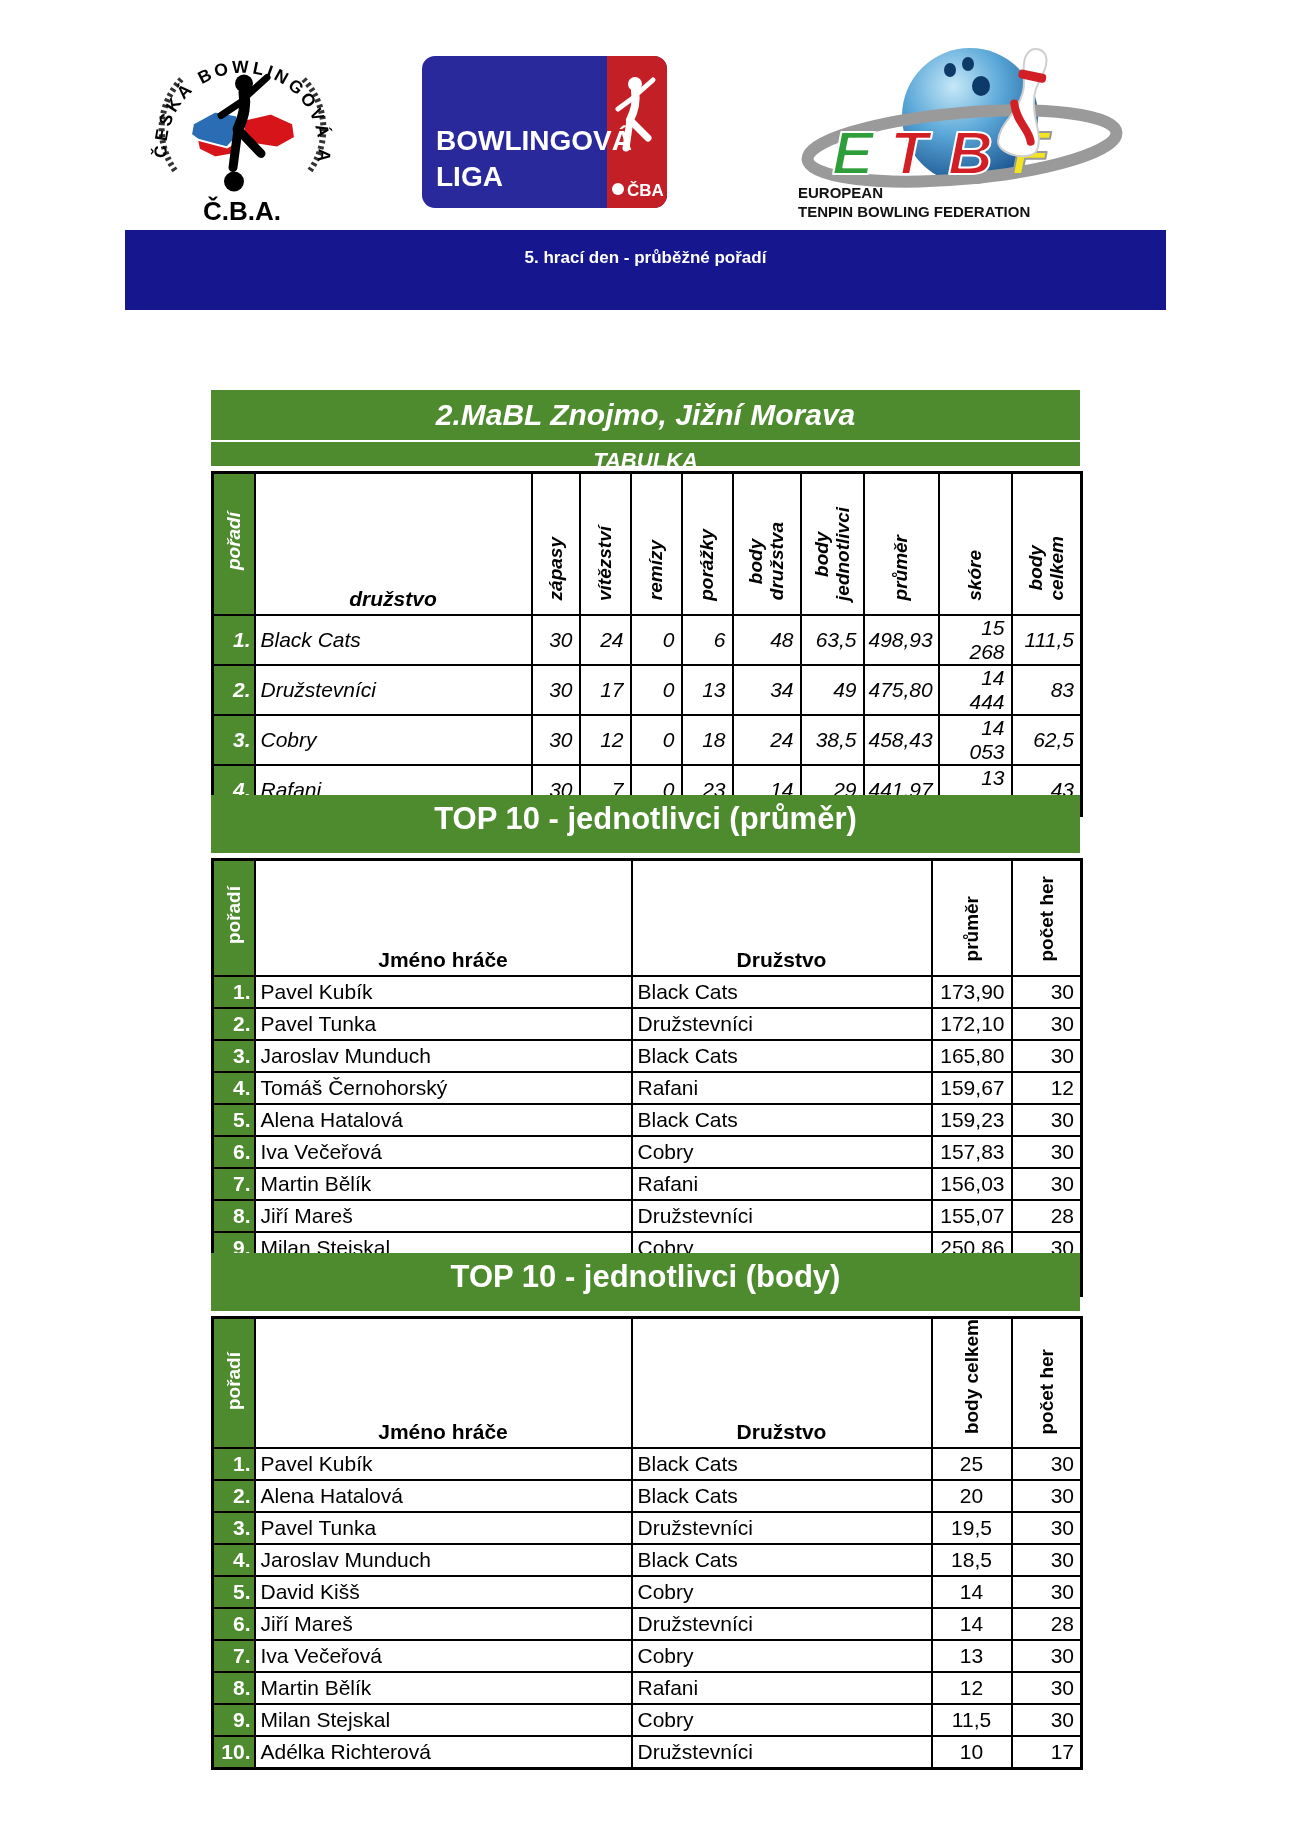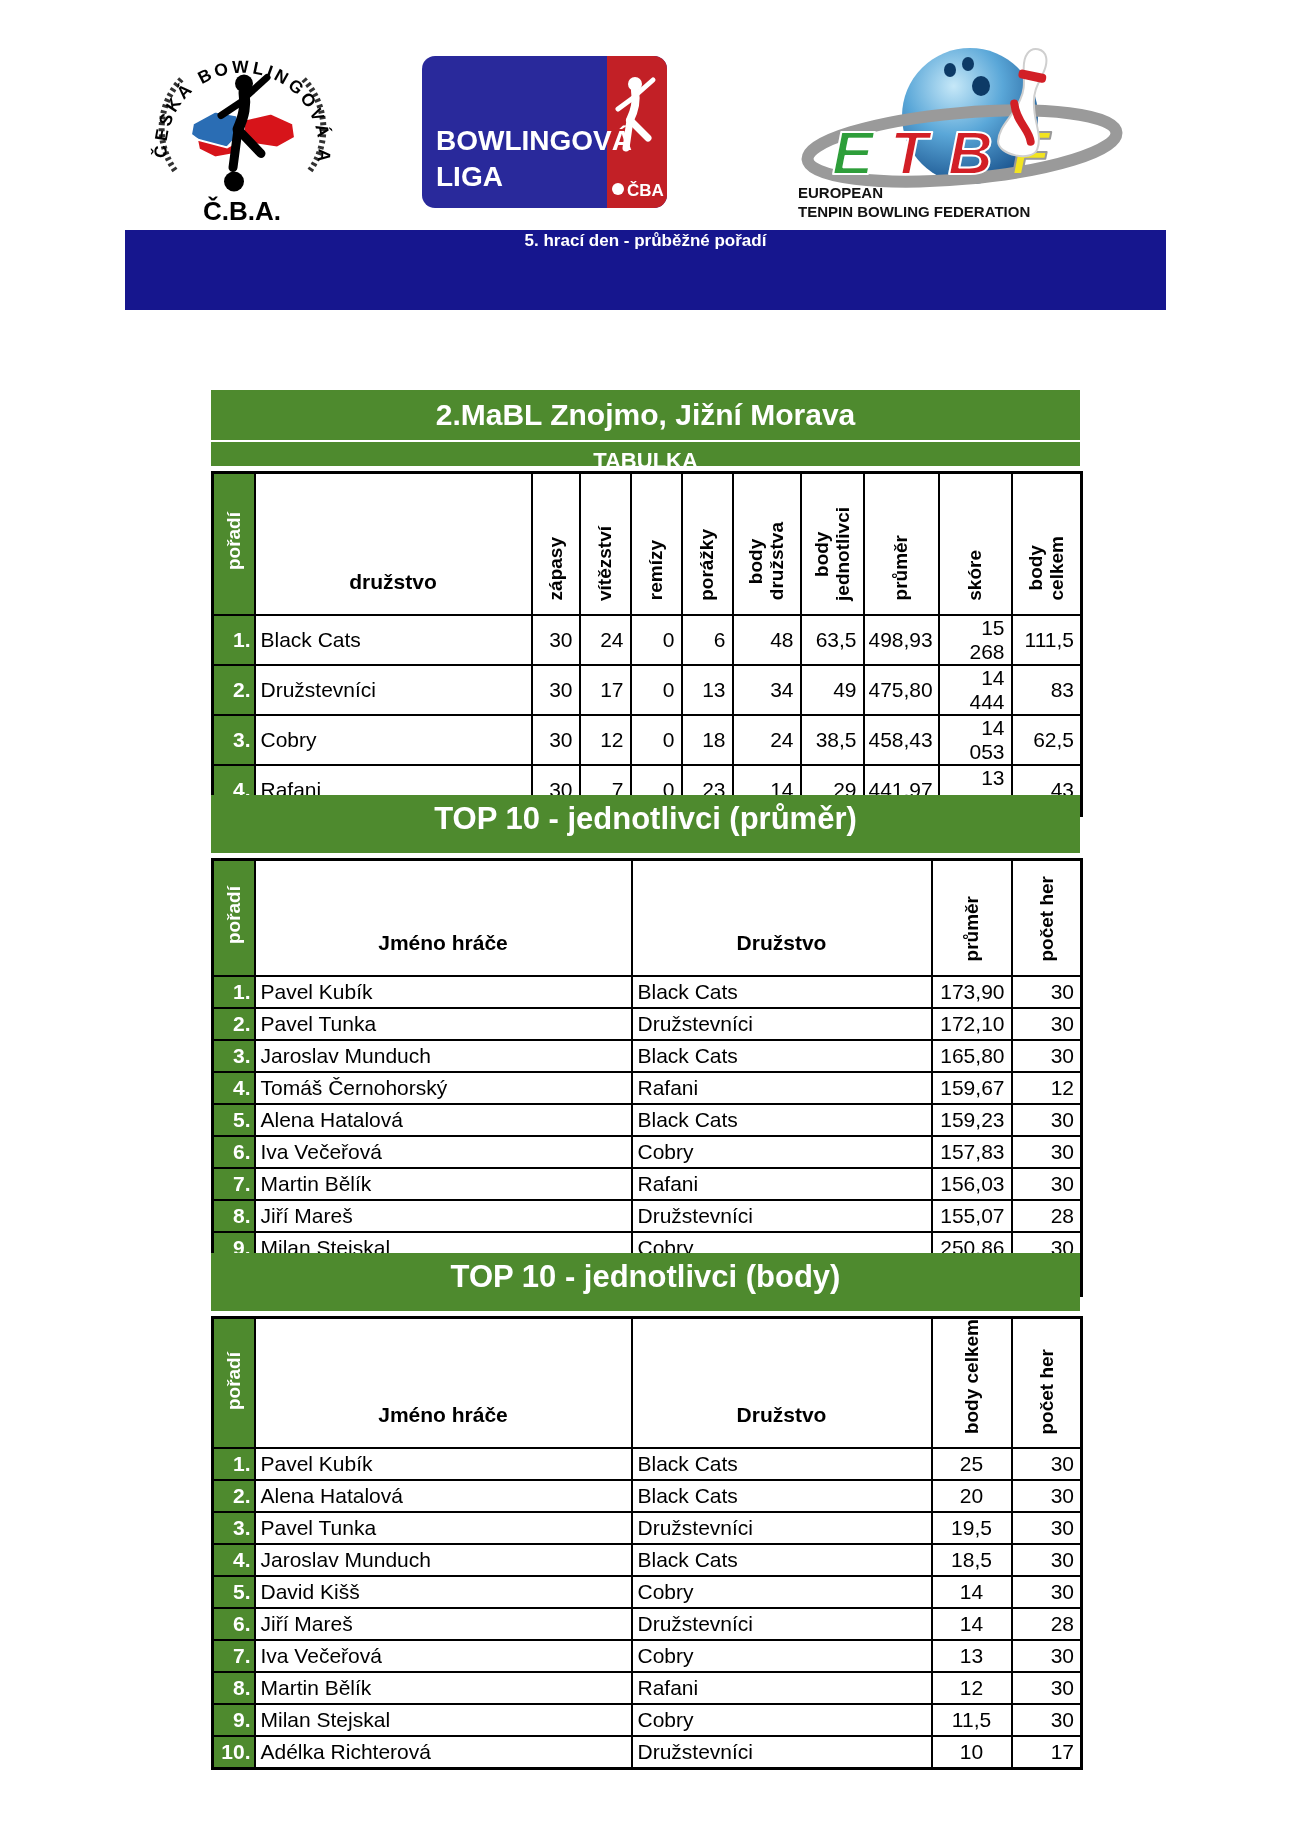--- a/index.html
+++ b/index.html
@@ -20,25 +20,25 @@
   #cba-logo{left:145px;top:34px;width:195px;height:198px;}
   #liga-logo{left:422px;top:56px;width:245px;height:152px;}
   #etbf-logo{left:790px;top:40px;width:340px;height:182px;}
 
   
   .title-band{
     position:absolute;left:125px;top:230px;width:1041px;height:80px;
     background:var(--navy);color:#fff;text-align:center;
   }
   .title-band .main{font-size:36px;font-weight:700;padding-top:7px;letter-spacing:.5px;}
-  .title-band .sub{font-size:17px;font-weight:700;margin-top:1px;}
+  .title-band .sub{font-size:17px;font-weight:700;margin-top:18px;}
 
   
   .tbl-wrap{position:absolute;left:211px;width:869px;}
-  #standings-block{top:390px;}
+  #standings-block{top:390px;font-style:italic;}
   #top-avg-block{top:795px;}
   #top-points-block{top:1253px;}
 
   .band{background:var(--green);color:#fff;font-weight:700;text-align:center;}
   .band-main{height:50px;line-height:50px;font-size:30px;border-bottom:2px solid #fff;}
   .band-sub{height:24px;line-height:38px;font-size:22px;}
   .band-single{height:58px;line-height:47px;font-size:31px;}
 
   table{
     border-collapse:collapse;table-layout:fixed;width:869px;
@@ -49,21 +49,21 @@
   tr.head-tall{height:142px;}
   tr.head-mid{height:116px;}
 
   td.rank{background:var(--green);color:#fff;font-weight:700;text-align:right;padding-right:3px;}
   td.name{text-align:left;padding-left:5px;margin-top:48px;}
   td.num{text-align:right;padding-right:6px;}
   td.ctr{text-align:center;}
 
   td.vhead{vertical-align:bottom;text-align:center;padding:0 0 8px 0;}
   td.poradi-head{background:var(--green);color:#fff;vertical-align:middle;text-align:center;padding:0;}
-  td.hname{vertical-align:bottom;text-align:center;font-weight:700;font-size:21px;padding-bottom:20px;border-radius:7px;}
+  td.hname{vertical-align:bottom;text-align:center;font-weight:700;font-size:21px;padding-bottom:3px;border-radius:7px;}
   .vtext{
     display:inline-block;writing-mode:vertical-rl;transform:rotate(180deg);
     white-space:pre-line;font-weight:700;font-size:19px;line-height:1.12;
   }
 </style>
 </head>
 <body>
 
 <div class="page">
 

